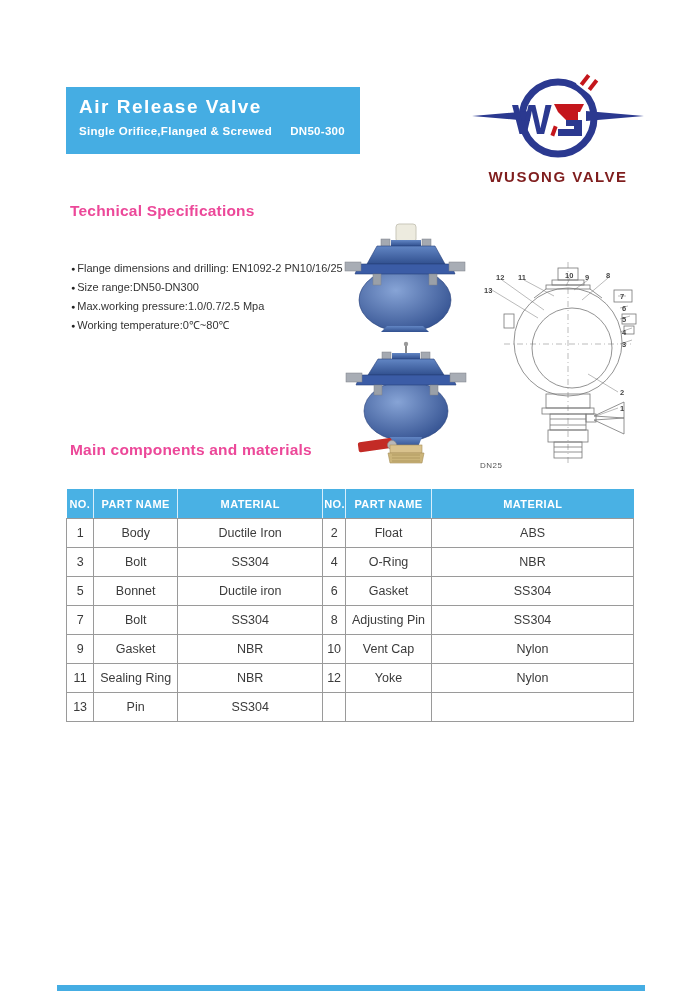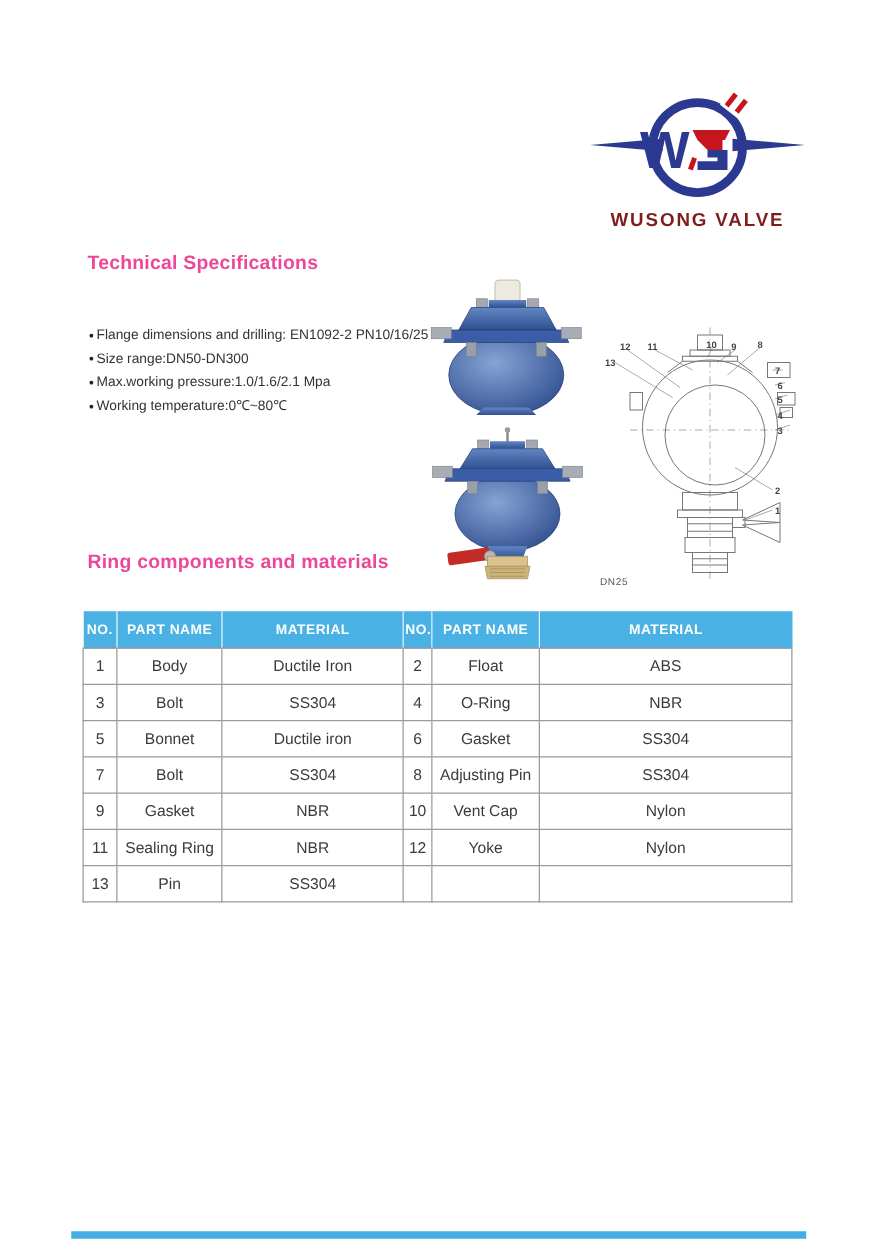--- a/index.html
+++ b/index.html
@@ -51,20 +51,28 @@
     border:1px solid #9a9a9a;background:#fff;
   }
   
   .footer-bar{position:absolute;left:57px;top:985px;width:588px;height:6px;background:#45ADE3;}
 </style>
 </head>
 <body>
 
 <div class="page">
 
+  <div class="hdr-block">
+    <div class="hdr-title">Air Release Valve</div>
+    <div class="hdr-sub">
+      <span>Single Orifice,Flanged &amp; Screwed</span>
+      <span class="spacer"></span>
+      <span>DN50-300</span>
+    </div>
+  </div>
 
   <div class="logo">
     <svg width="176" height="96" viewBox="0 0 176 96">
 
       <circle cx="88" cy="48" r="36" fill="none" stroke="#2B3990" stroke-width="7"></circle>
 
       <rect x="108" y="8" width="22" height="14" fill="#ffffff" transform="rotate(38 119 15)"></rect>
       <rect x="113" y="4" width="4" height="12" fill="#C4161C" transform="rotate(38 115 10)"></rect>
       <rect x="121" y="9" width="4" height="12" fill="#C4161C" transform="rotate(38 123 15)"></rect>
 
@@ -87,21 +95,21 @@
     <li>
         <span class="dot">●</span>
         <span>Flange dimensions and drilling: EN1092-2 PN10/16/25</span>
       </li>
     <li>
         <span class="dot">●</span>
         <span>Size range:DN50-DN300</span>
       </li>
     <li>
         <span class="dot">●</span>
-        <span>Max.working pressure:1.0/1.6/2.1 Mpa</span>
+        <span>Max.working pressure:1.0/0.7/2.5 Mpa</span>
       </li>
     <li>
         <span class="dot">●</span>
         <span>Working temperature:0℃~80℃</span>
       </li>
   </ul>
 
   <div class="photo1">
     <svg width="124" height="112" viewBox="0 0 124 112">
       <defs>
@@ -211,21 +219,21 @@
     <span class="callout" style="left:144px;top:36px">7</span>
     <span class="callout" style="left:146px;top:48px">6</span>
     <span class="callout" style="left:146px;top:59px">5</span>
     <span class="callout" style="left:146px;top:72px">4</span>
     <span class="callout" style="left:146px;top:84px">3</span>
     <span class="callout" style="left:144px;top:132px">2</span>
     <span class="callout" style="left:144px;top:148px">1</span>
     <span class="dn-label">DN25</span>
   </div>
 
-  <div class="sect comp">Ring components and materials</div>
+  <div class="sect comp">Main components and materials</div>
 
   <table class="tbl">
     <colgroup>
       <col class="c-no1">
         <col class="c-pn1">
         <col class="c-mt1">
       <col class="c-no2">
         <col class="c-pn2">
         <col class="c-mt2">
     </colgroup>

